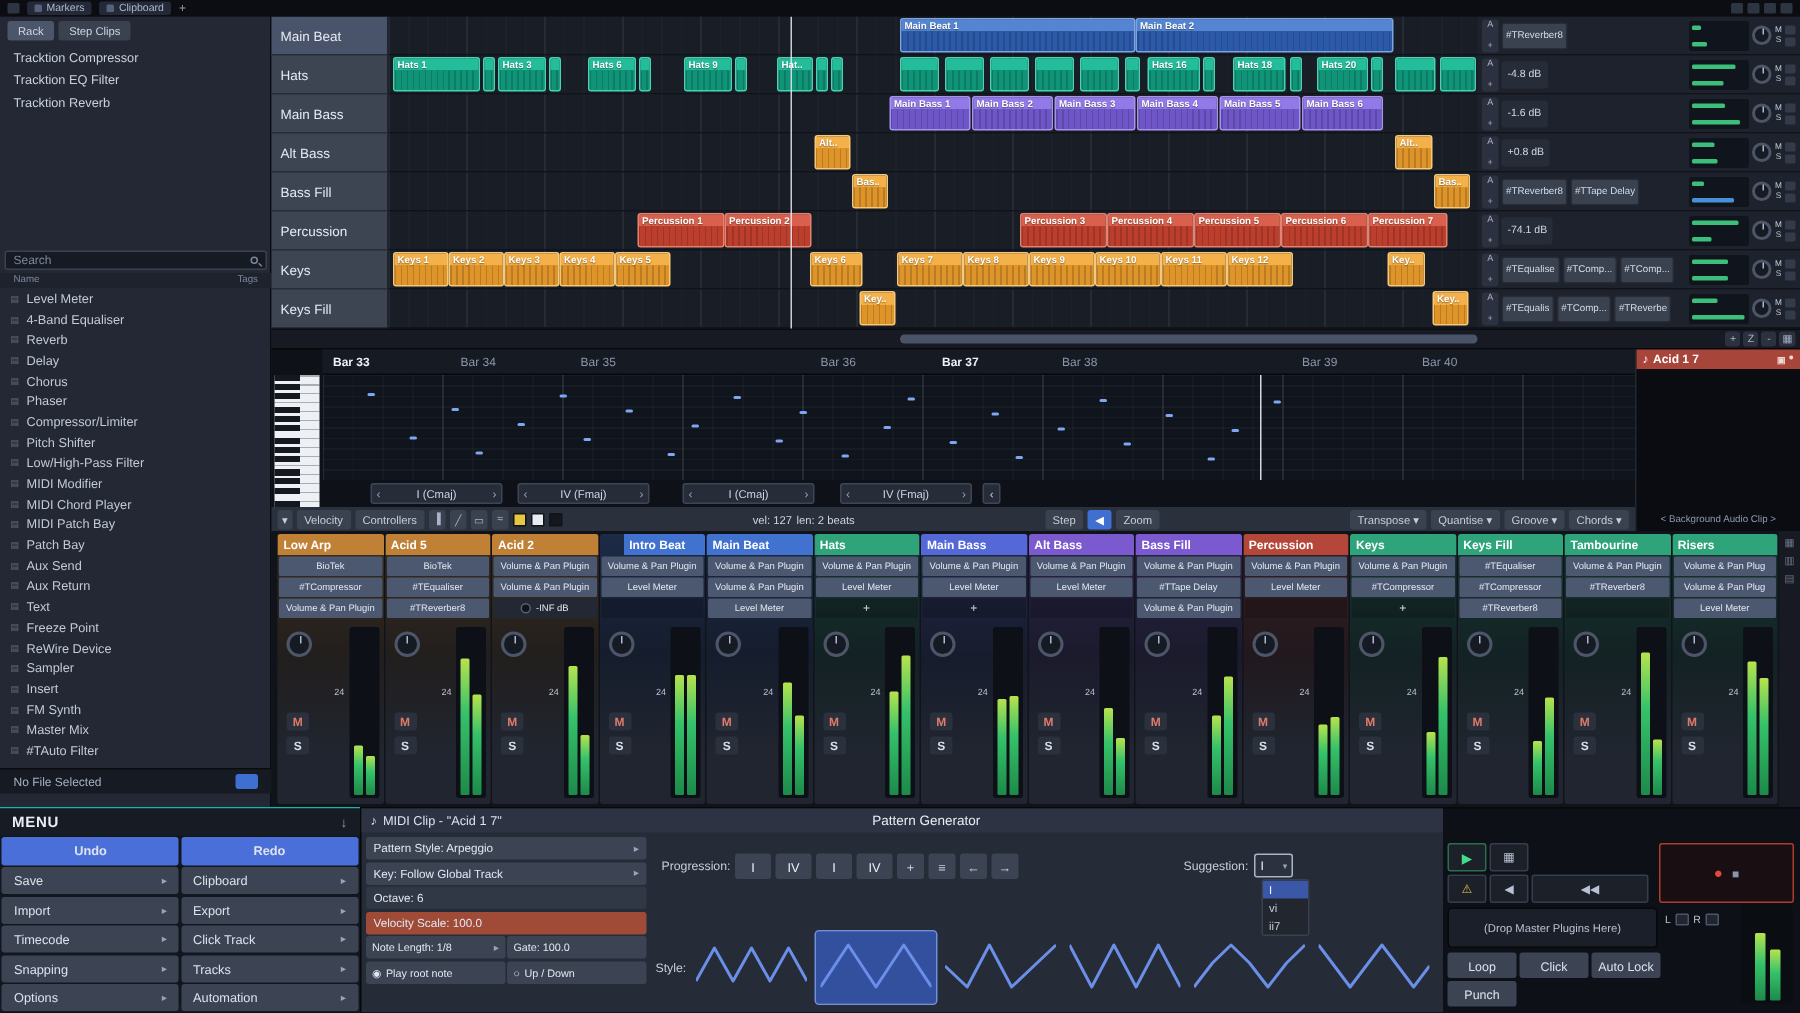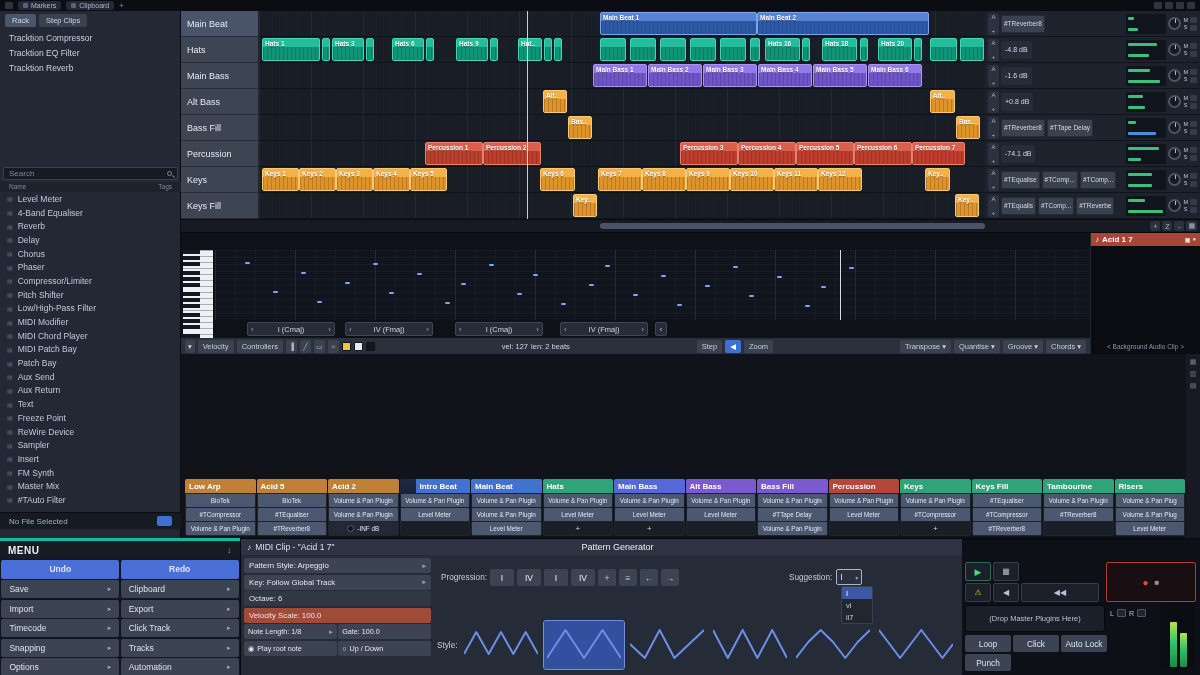--- a/index.html
+++ b/index.html
@@ -122,21 +122,21 @@
   .mt-text{white-space:nowrap;color:#cfd6e4;}
   .mt-sp{flex:1;}
   .m-panel{position:absolute;left:909px;top:0;width:110px;height:122px;background:#0a0c11;border-left:1px solid #23272f;}
   .m-panel-head{height:13px;background:#a8453a;display:flex;align-items:center;gap:3px;padding:0 4px;
     font-size:8px;font-weight:bold;color:#fff;}
   .mp-ic{margin-left:auto;font-size:6px;color:#f2d8d2;display:flex;gap:2px;}
   .m-panel-foot{position:absolute;left:0;bottom:5px;width:100%;text-align:center;font-size:6.5px;color:#8e98ac;}
 
   
   .mixer{position:absolute;left:181px;top:354px;width:1019px;height:184px;background:#10131a;display:flex;}
-  .strips{flex:1;display:flex;gap:1px;padding:2px 1px 2px 4px;align-items:flex-end;}
+  .strips{flex:1;display:flex;gap:1px;padding:2px 1px 2px 4px;}
   .strip{flex:1;position:relative;border-radius:2px;overflow:hidden;background:#20252f;}
   .strip-head{height:14px;display:flex;align-items:center;padding:0 4px;font-size:8px;font-weight:bold;
     color:#fff;white-space:nowrap;overflow:hidden;}
   .strip-plugins{display:flex;flex-direction:column;gap:1px;padding:1px;}
   .sp-chip{height:13px;background:#4b5870;border-radius:1px;font-size:6.3px;color:#e2e7f1;
     display:flex;align-items:center;justify-content:center;overflow:hidden;white-space:nowrap;padding:0 1px;}
   .sp-chip.empty{background:rgba(0,0,0,.18);}
   .sp-chip.plus{background:rgba(0,0,0,.18);color:#cfd6e4;font-size:8px;}
   .sp-chip.inf{background:#232834;gap:3px;}
   .mini-knob{width:7px;height:7px;border-radius:50%;background:#11141b;border:1px solid #55617a;}
@@ -149,21 +149,21 @@
     display:flex;gap:2px;align-items:flex-end;justify-content:center;padding:2px;}
   .mxbar{width:6px;background:linear-gradient(0deg,#1d8a4a,#35c26a 60%,#b7e34d);border-radius:1px;}
   .m-btn{position:absolute;left:6px;top:60px;width:15px;height:12px;background:#2a303c;border-radius:2px;
     color:#e07a6a;font-size:8px;font-weight:bold;display:flex;align-items:center;justify-content:center;}
   .s-btn{position:absolute;left:6px;top:76px;width:15px;height:12px;background:#2a303c;border-radius:2px;
     color:#d8dee8;font-size:8px;font-weight:bold;display:flex;align-items:center;justify-content:center;}
   .mixer-side{width:14px;background:#171a22;display:flex;flex-direction:column;gap:4px;align-items:center;
     padding-top:4px;font-size:7px;color:#6f7a90;}
 
   
-  .menu{position:absolute;left:0;top:538px;width:240px;height:132px;background:#12161e;border-top:3px solid #14b8a6;}
+  .menu{position:absolute;left:0;top:538px;width:240px;height:132px;background:#12161e;border-top:1px solid #14b8a6;}
   .menu-head{height:18px;background:#171b24;display:flex;align-items:center;padding:0 8px;
     font-size:10px;font-weight:bold;letter-spacing:.5px;color:#e9edf4;}
   .menu-dl{margin-left:auto;font-size:9px;color:#97a2b8;font-weight:normal;}
   .menu-grid{display:grid;grid-template-columns:1fr 1fr;grid-auto-rows:18.2px;gap:1.4px;padding:1.4px;}
   .menu-btn{background:#3c4454;border-radius:2px;display:flex;align-items:center;padding:0 8px;
     font-size:8.5px;color:#dde3ee;}
   .menu-btn.accent{background:#4a6fd8;justify-content:center;font-weight:bold;}
   .menu-btn .arr{margin-left:auto;color:#9aa4b8;font-size:7px;}
 
   
@@ -656,20 +656,30 @@
           <span class="zc">+</span>
           <span class="zc">Z</span>
           <span class="zc">-</span>
           <span class="zc">▦</span>
         </div>
     </div>
   </div>
 
   <div class="midi">
     <div class="m-piano"></div>
+    <div class="m-ruler">
+        <span class="bar-label bright" style="left: 7px;">Bar 33</span>
+        <span class="bar-label" style="left: 92px;">Bar 34</span>
+        <span class="bar-label" style="left: 172px;">Bar 35</span>
+        <span class="bar-label" style="left: 332px;">Bar 36</span>
+        <span class="bar-label bright" style="left: 413px;">Bar 37</span>
+        <span class="bar-label" style="left: 493px;">Bar 38</span>
+        <span class="bar-label" style="left: 653px;">Bar 39</span>
+        <span class="bar-label" style="left: 733px;">Bar 40</span>
+      </div>
     <div class="m-grid">
       <div class="m-playhead"></div>
     <i class="note" style="left: 30px; top: 12px;"></i>
         <i class="note" style="left: 58px; top: 41px;"></i>
         <i class="note" style="left: 86px; top: 22px;"></i>
         <i class="note" style="left: 102px; top: 51px;"></i>
         <i class="note" style="left: 130px; top: 32px;"></i>
         <i class="note" style="left: 158px; top: 13px;"></i>
         <i class="note" style="left: 174px; top: 42px;"></i>
         <i class="note" style="left: 202px; top: 23px;"></i>

